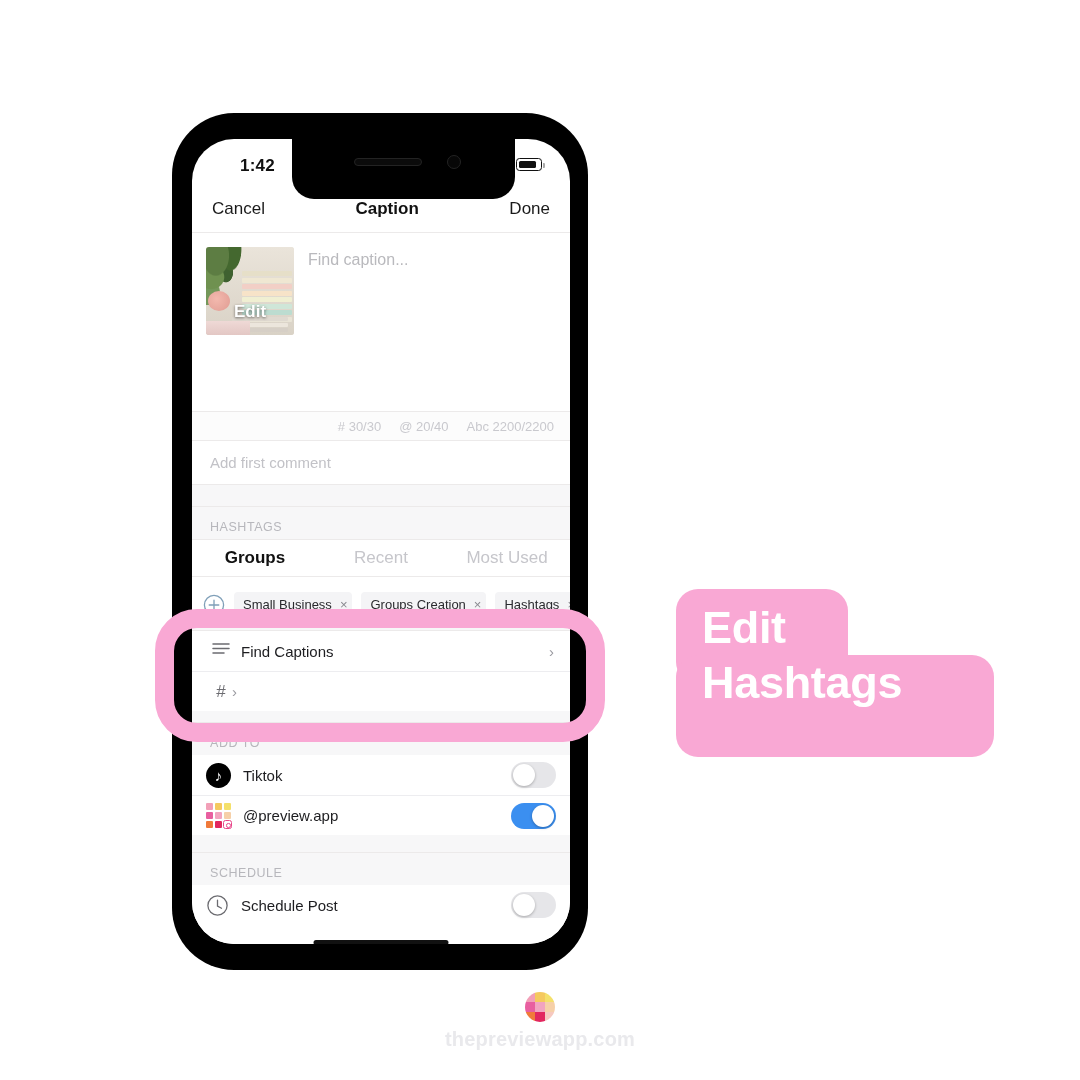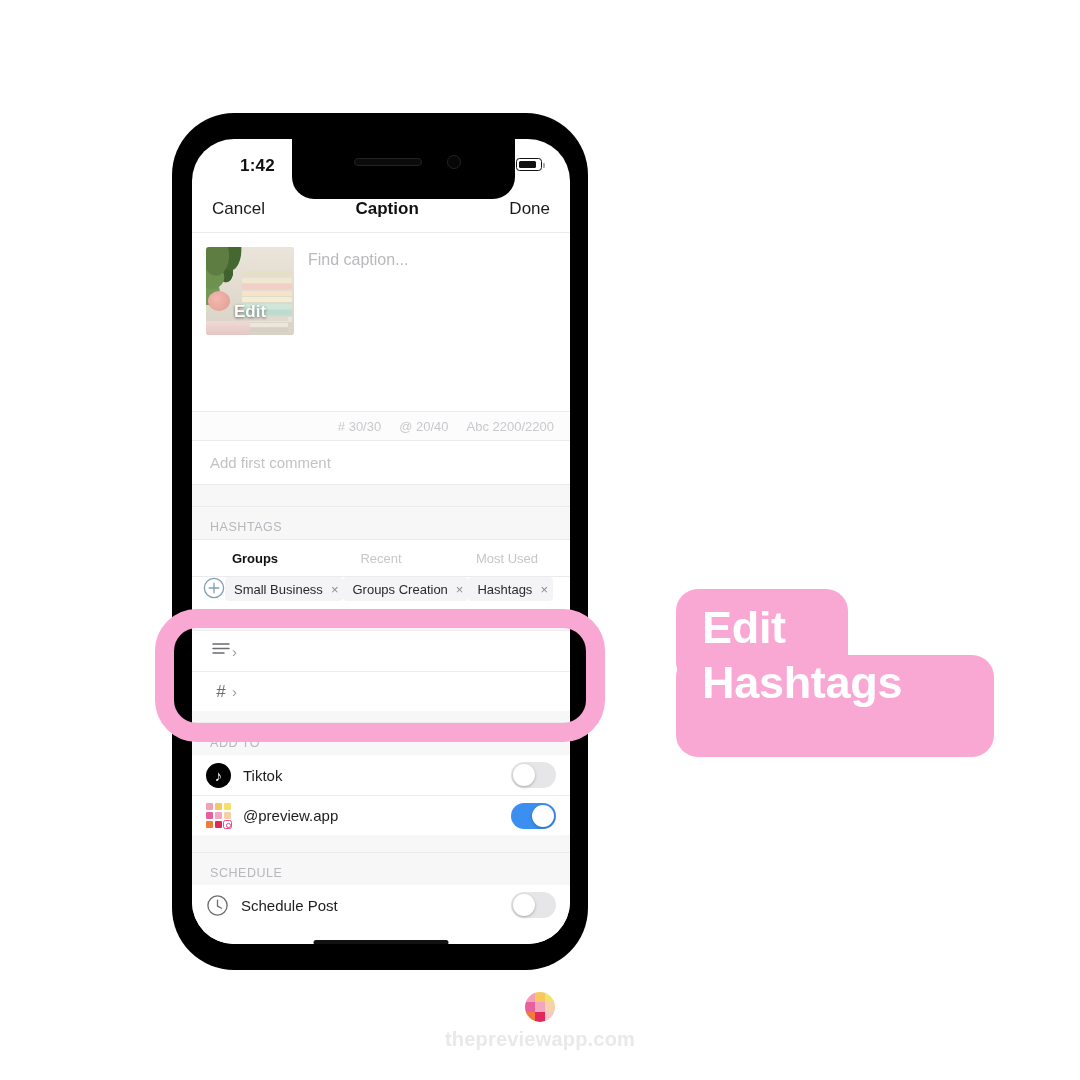--- a/index.html
+++ b/index.html
@@ -124,26 +124,26 @@
   .section-label {
     height: 32px; display: flex; align-items: flex-end; padding: 0 0 5px 18px;
     font-size: 12.5px; letter-spacing: .55px; color: #b7b7bc; background: #f7f7f8;
   }
 
   
   #hash-tabs {
     height: 38px; display: flex; align-items: center; background: #fff;
     border-top: 1px solid #eceaea; border-bottom: 1px solid #eceaea;
   }
-  #hash-tabs .tab { flex: 1; text-align: center; font-size: 13px; color: #c6c6cb; }
+  #hash-tabs .tab { flex: 1; text-align: center; font-size: 17px; color: #c6c6cb; }
   #hash-tabs .tab.active { color: #111; font-weight: bold; }
 
   
   #chips-row {
-    height: 40px; display: flex; align-items: flex-start; 
+    height: 40px; display: flex; align-items: flex-end; gap: 9px;
     padding-left: 11px; background: #fff; overflow: hidden;
     border-bottom: 1px solid #eceaea;
   }
   .plus-ico { width: 22px; height: 22px; flex: none; }
   .chip {
     display: flex; align-items: center; height: 24px; flex: none;
     background: #f4f4f6; border-radius: 4px; padding: 0 5px 0 9px;
     font-size: 13px; color: #2a2a2e; white-space: nowrap;
   }
   .chip .x { color: #8a8a90; font-size: 13px; padding-left: 8px; }
@@ -315,20 +315,21 @@
 
       <div class="group-gap" style="height:14px"></div>
 
       <div id="find-block">
         <div class="find-row">
           <div class="find-ico">
             <svg viewBox="0 0 18 14" width="18" height="14">
               <path d="M1 2h16M1 6.5h16M1 11h11" stroke="#6b6b70" stroke-width="1.5" stroke-linecap="round"></path>
             </svg>
           </div>
+          <div class="find-label">Find Captions</div>
           <div class="chev">›</div>
         </div>
         <div class="find-row">
           <div class="find-ico">#</div>
           <div class="chev">›</div>
         </div>
       </div>
 
       <div class="group-gap" style="height:12px"></div>
       <div class="section-label">ADD TO</div>

